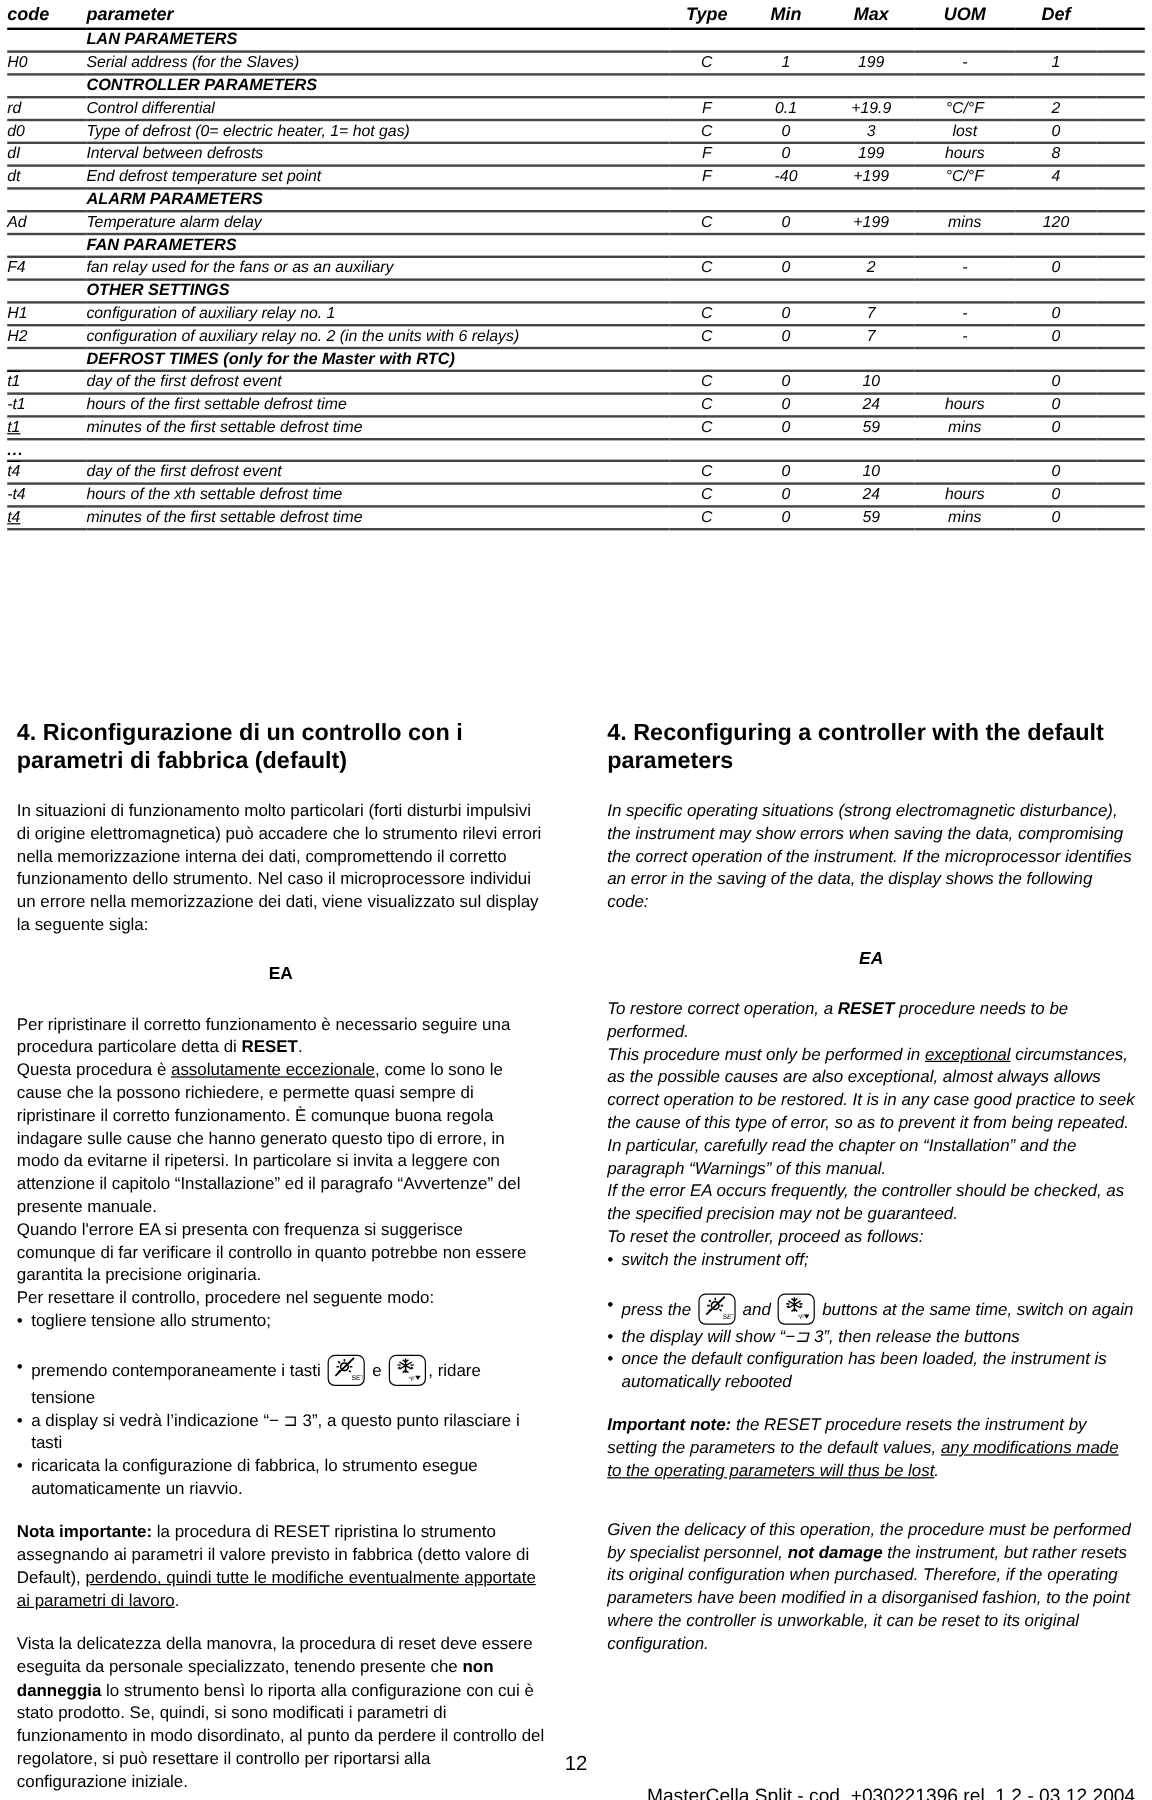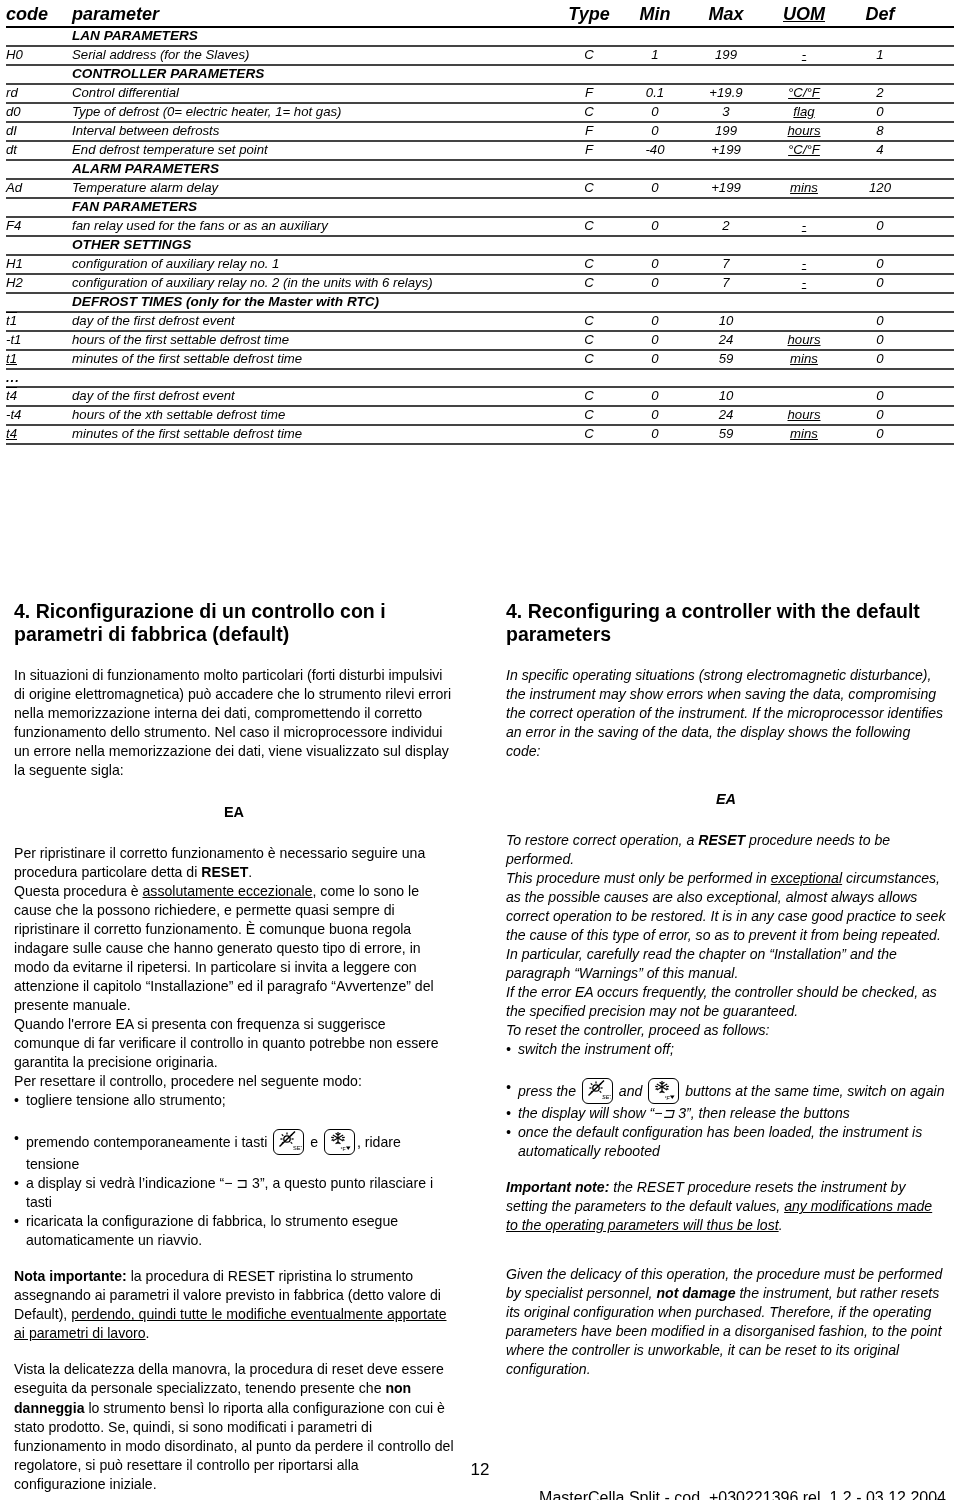--- a/index.html
+++ b/index.html
@@ -28,39 +28,39 @@
   }
   table.param-table th,
   table.param-table td {
     padding: 1px 0 2px 0;
     vertical-align: baseline;
     white-space: nowrap;
   }
   table.param-table thead th {
     font-weight: bold;
     font-style: italic;
-    font-size: 18px;
+    font-size: 15px;
     border-bottom: 2.5px solid #000;
     padding-bottom: 2px;
   }
   table.param-table tbody tr.data-row > * {
     border-bottom: 2.2px solid #444;
   }
   table.param-table tbody tr.section-row > * {
     border-bottom: 2.2px solid #444;
   }
   table.param-table tbody tr.ellipsis-row > * {
     border-bottom: 2.2px solid #444;
   }
   .c-code   { width: 66px;  text-align: left;   padding-left: 2px; }
   .c-param  { width: 486px; text-align: left; }
   .c-type   { width: 62px;  text-align: center; }
   .c-min    { width: 70px;  text-align: center; }
   .c-max    { width: 72px;  text-align: center; }
-  .c-uom    { width: 84px;  text-align: center; text-decoration: underline; }
+  .c-uom    { width: 84px;  text-align: center; }
   .c-def    { width: 68px;  text-align: center; }
   .c-pad    { width: 40px; }
   th.c-code, th.c-param { text-align: left; }
 
   .section-title {
     font-weight: bold;
     font-style: italic;
     font-size: 13.6px;
   }
   .ellipsis-cell {
@@ -220,21 +220,21 @@
           <td class="c-uom">°C/°F</td>
           <td class="c-def">2</td>
           <td class="c-pad"></td>
         </tr>
         <tr class="data-row">
           <td class="c-code">d0</td>
           <td class="c-param">Type of defrost (0= electric heater, 1= hot gas)</td>
           <td class="c-type">C</td>
           <td class="c-min">0</td>
           <td class="c-max">3</td>
-          <td class="c-uom">flag</td>
+          <td class="c-uom">lost</td>
           <td class="c-def">0</td>
           <td class="c-pad"></td>
         </tr>
         <tr class="data-row">
           <td class="c-code">dI</td>
           <td class="c-param">Interval between defrosts</td>
           <td class="c-type">F</td>
           <td class="c-min">0</td>
           <td class="c-max">199</td>
           <td class="c-uom">hours</td>

